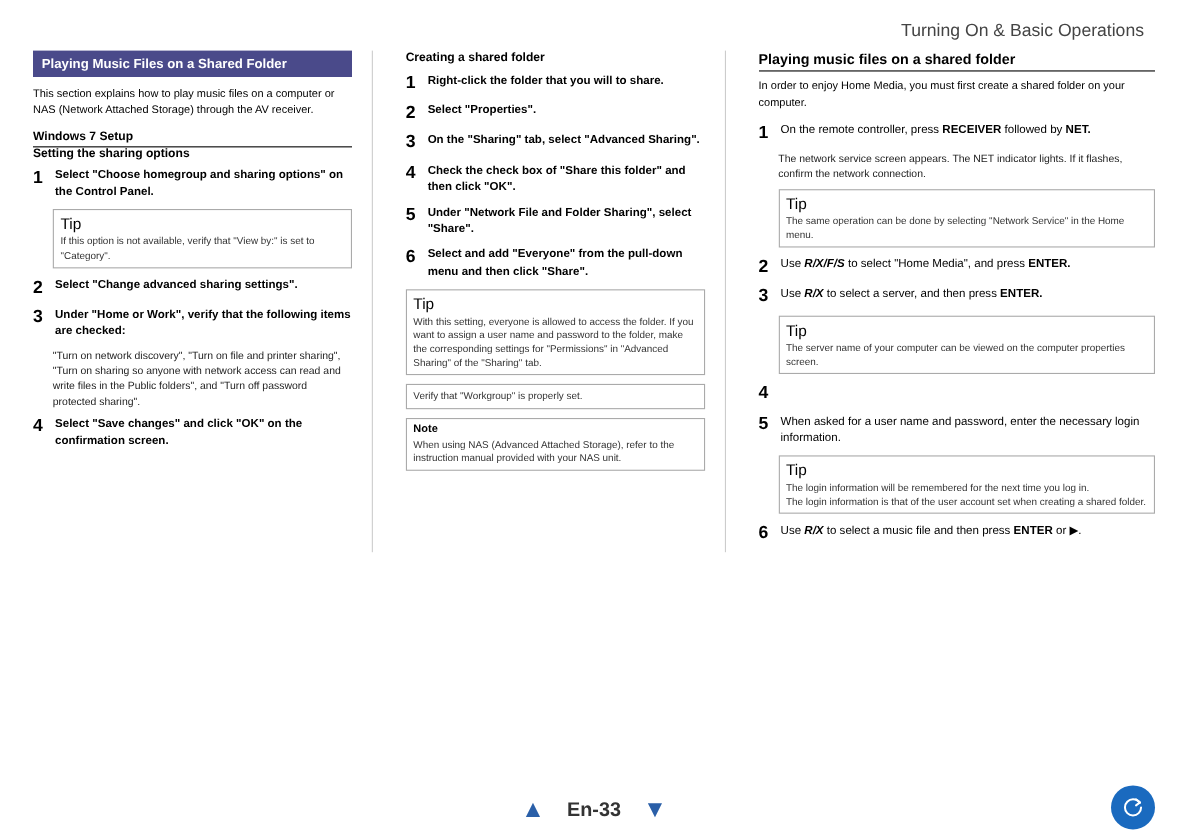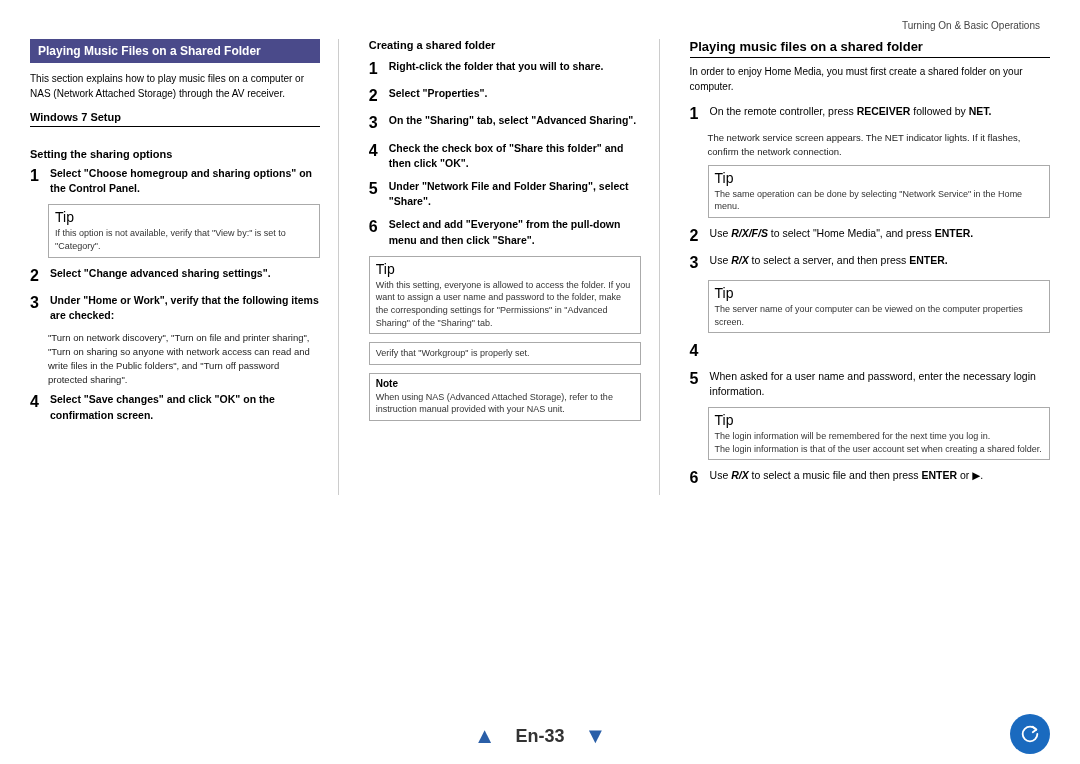--- a/index.html
+++ b/index.html
@@ -17,21 +17,21 @@
     .page {
       width: 1080px;
       height: 764px;
       position: relative;
       padding: 20px 30px 40px 30px;
     }
 
     
     .page-header {
       text-align: right;
-      font-size: 10px;
+      font-size: 16px;
       color: #444;
       margin-bottom: 8px;
       padding-right: 10px;
     }
 
     
     .content-area {
       display: flex;
       gap: 12px;
       width: 100%;
@@ -72,21 +72,21 @@
       line-height: 1.5;
       margin-bottom: 10px;
     }
 
     
     .subsection-heading {
       font-size: 11px;
       font-weight: bold;
       border-bottom: 1.5px solid #000;
       padding-bottom: 3px;
-      margin-bottom: 21px;
+      margin-bottom: 0;
     }
 
     .sub-subheading {
       font-size: 11px;
       font-weight: bold;
       margin-bottom: 6px;
     }
 
     
     .step {

